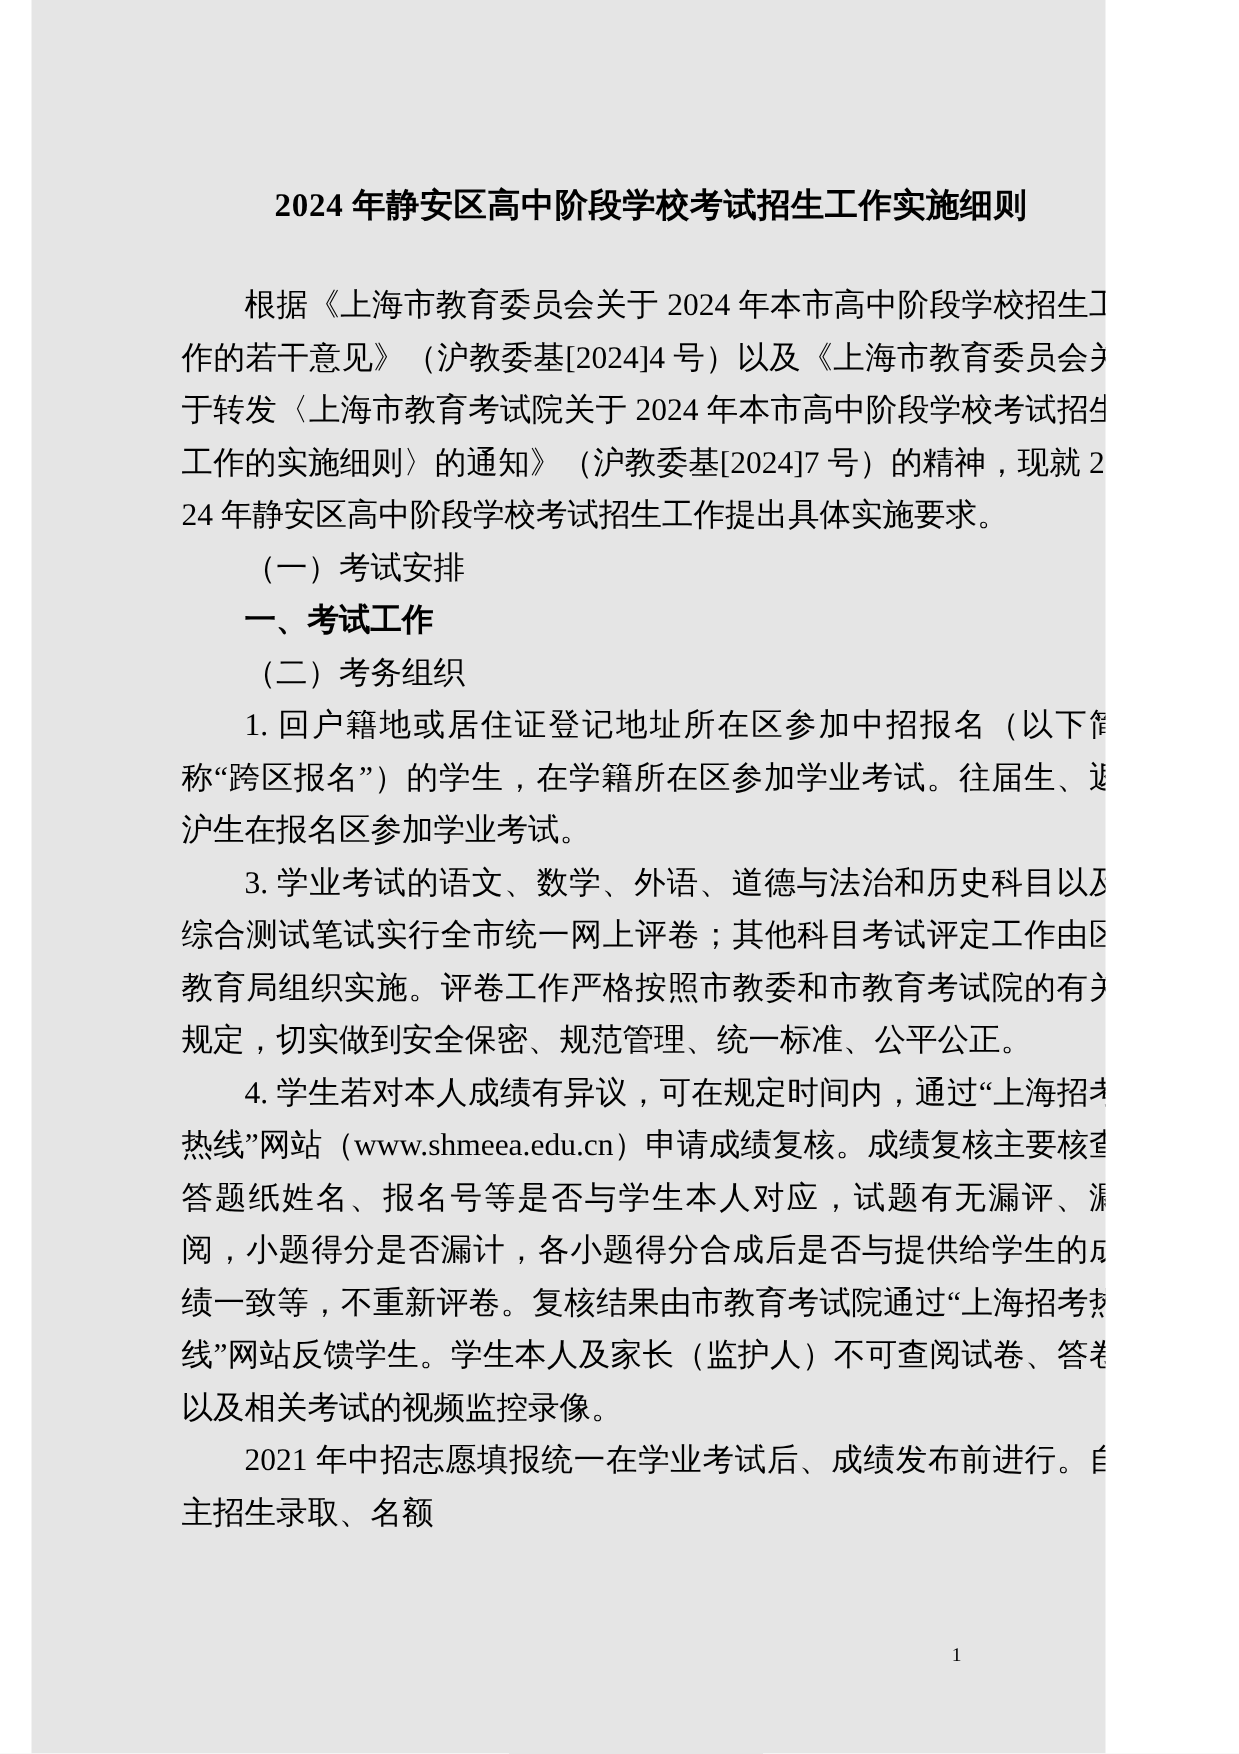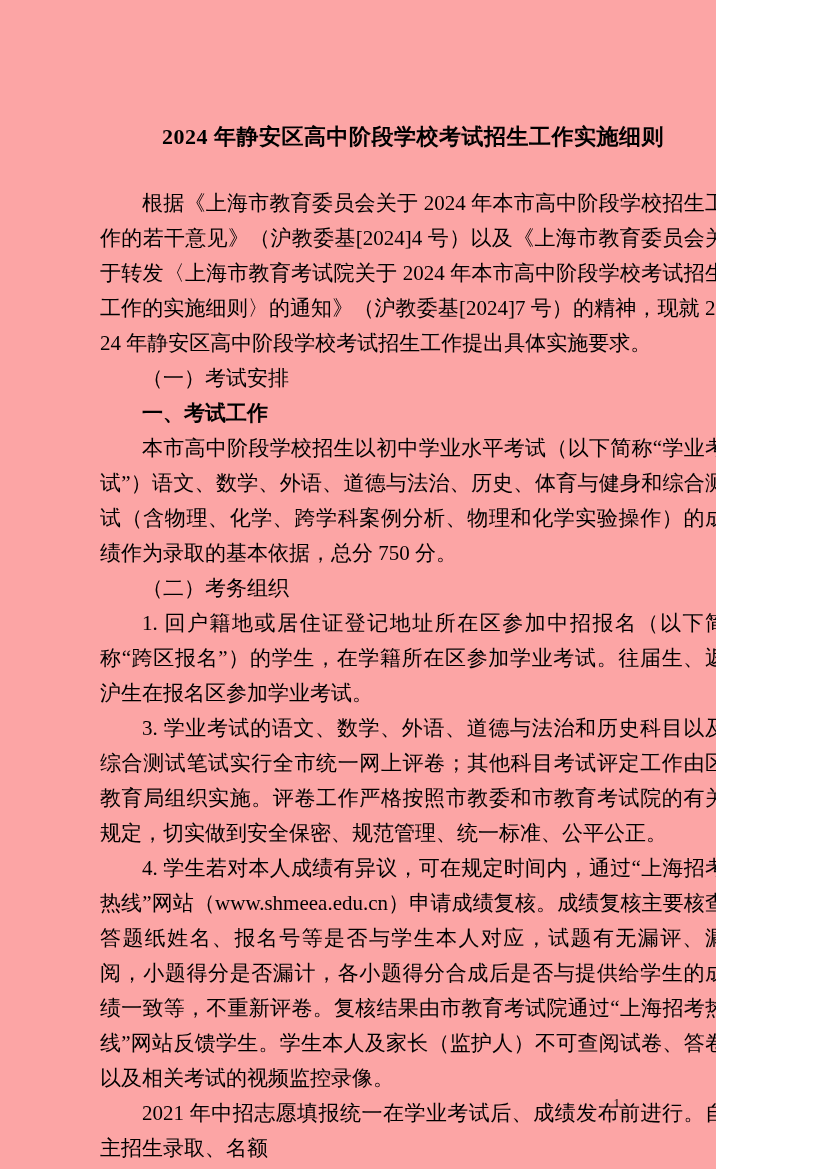--- a/index.html
+++ b/index.html
@@ -4,24 +4,25 @@
 <style>
   html, body {
     margin: 0;
     padding: 0;
     background: #ffffff;
   }
   .page {
     position: relative;
     width: 716px;
     height: 1169px;
-    background: #fca5a5;
+    background: #e5e5e5;
     overflow: hidden;
     font-family: "Liberation Serif", "DejaVu Serif", serif;
     color: #000000;
+    margin-left: 21px;
   }
   .doc-body {
     position: absolute;
     left: 100px;
     top: 122px;
     width: 626px;
   }
   .doc-title {
     font-size: 22px;
     font-weight: bold;
@@ -52,21 +53,20 @@
 </head>
 <body>
 
 <div class="page">
   <div class="doc-body">
     <h1 class="doc-title">2024 年静安区高中阶段学校考试招生工作实施细则</h1>
 
     <p class="para">根据《上海市教育委员会关于 2024 年本市高中阶段学校招生工作的若干意见》（沪教委基[2024]4 号）以及《上海市教育委员会关于转发〈上海市教育考试院关于 2024 年本市高中阶段学校考试招生工作的实施细则〉的通知》（沪教委基[2024]7 号）的精神，现就 2024 年静安区高中阶段学校考试招生工作提出具体实施要求。</p>
     <p class="para">（一）考试安排</p>
     <p class="para heading">一、考试工作</p>
-    <p class="para">本市高中阶段学校招生以初中学业水平考试（以下简称“学业考试”）语文、数学、外语、道德与法治、历史、体育与健身和综合测试（含物理、化学、跨学科案例分析、物理和化学实验操作）的成绩作为录取的基本依据，总分 750 分。</p>
     <p class="para">（二）考务组织</p>
     <p class="para">1. 回户籍地或居住证登记地址所在区参加中招报名（以下简称“跨区报名”）的学生，在学籍所在区参加学业考试。往届生、返沪生在报名区参加学业考试。</p>
     <p class="para">3. 学业考试的语文、数学、外语、道德与法治和历史科目以及综合测试笔试实行全市统一网上评卷；其他科目考试评定工作由区教育局组织实施。评卷工作严格按照市教委和市教育考试院的有关规定，切实做到安全保密、规范管理、统一标准、公平公正。</p>
     <p class="para">4. 学生若对本人成绩有异议，可在规定时间内，通过“上海招考热线”网站（www.shmeea.edu.cn）申请成绩复核。成绩复核主要核查答题纸姓名、报名号等是否与学生本人对应，试题有无漏评、漏阅，小题得分是否漏计，各小题得分合成后是否与提供给学生的成绩一致等，不重新评卷。复核结果由市教育考试院通过“上海招考热线”网站反馈学生。学生本人及家长（监护人）不可查阅试卷、答卷以及相关考试的视频监控录像。</p>
     <p class="para">2021 年中招志愿填报统一在学业考试后、成绩发布前进行。自主招生录取、名额</p>
   </div>
 
   <div class="page-number">1</div>
 </div>
 

